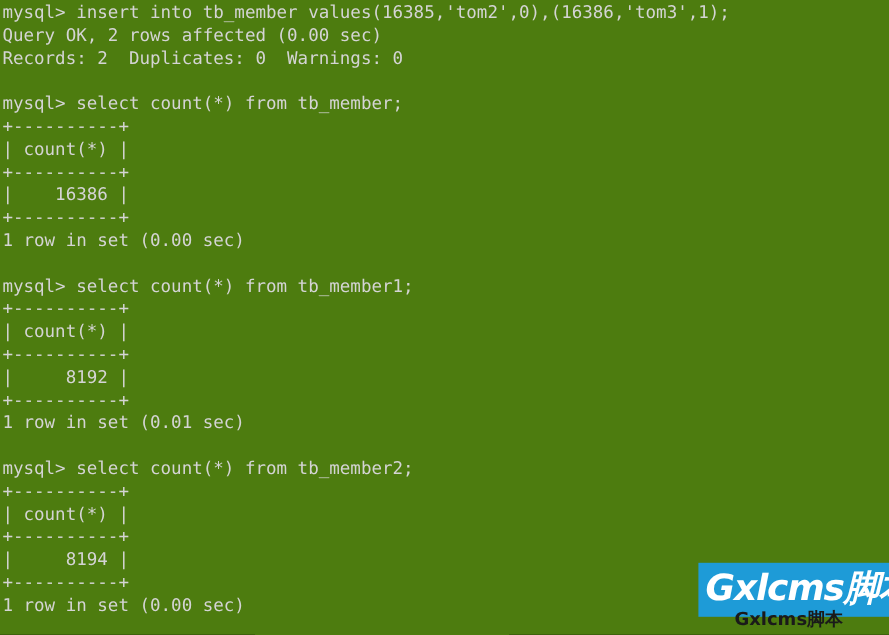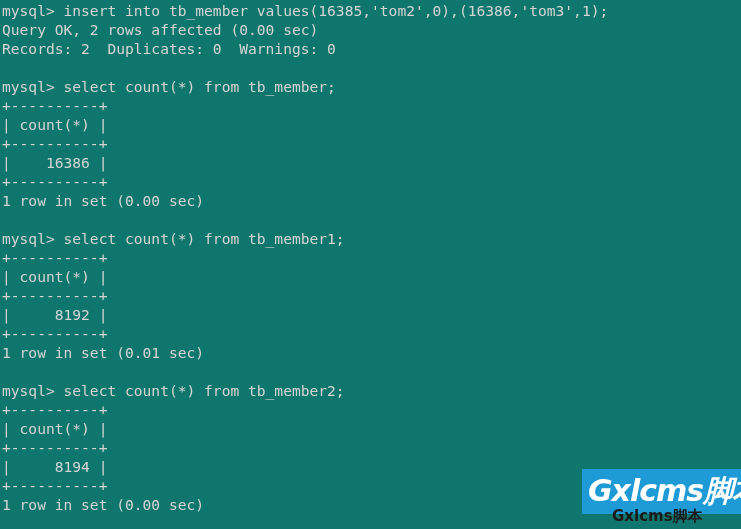--- a/index.html
+++ b/index.html
@@ -11,21 +11,21 @@
   body {
     width: 741px;
     height: 529px;
     overflow: hidden;
     font-family: "DejaVu Sans Mono", "Liberation Mono", monospace;
   }
   #terminal {
     position: relative;
     width: 741px;
     height: 529px;
-    background: #0f766e;
+    background: #4d7c0f;
     box-sizing: border-box;
     padding: 1px 0 0 2px;
   }
   #console-output {
     margin: 0;
     padding: 0;
     font-family: "DejaVu Sans Mono", "Liberation Mono", monospace;
     font-size: 14.6px;
     line-height: 19px;
     letter-spacing: 0px;

